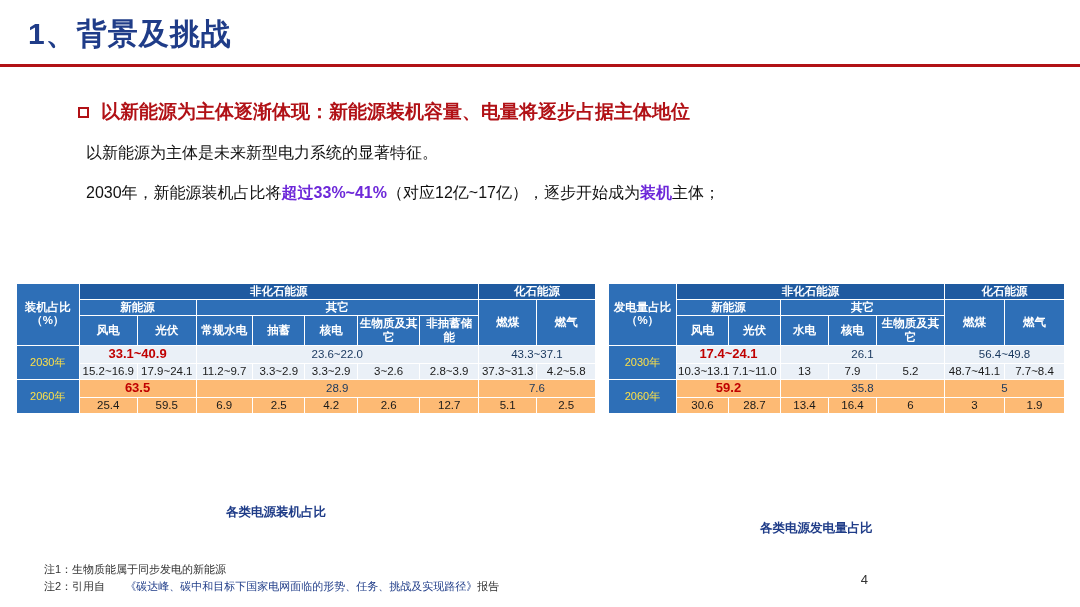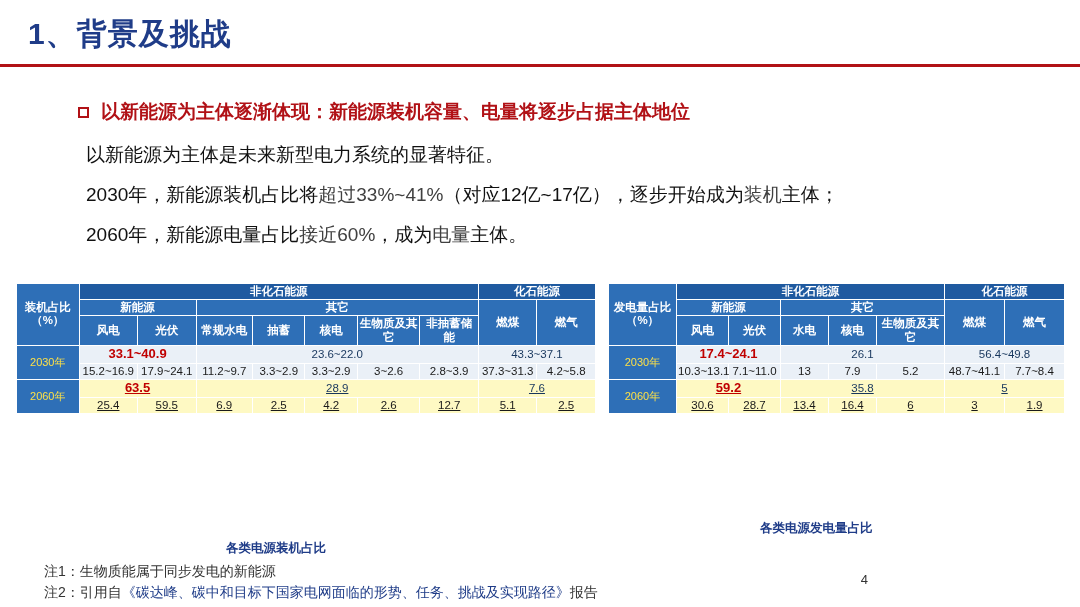--- a/index.html
+++ b/index.html
@@ -24,58 +24,58 @@
     position:absolute;left:44px;top:100px;display:flex;align-items:flex-start;padding-left:34px;
   }
   .bullet-square{
     width:11px;height:11px;border:2px solid #B11116;margin-top:7px;margin-right:12px;
     box-sizing:border-box;
   }
   .bullet-head{
     font-size:19px;font-weight:bold;color:#B11116;line-height:1.3;white-space:nowrap;
   }
   .para{
-    position:absolute;left:86px;font-size:19px;color:#111;line-height:1.4;white-space:nowrap;
+    position:absolute;left:86px;font-size:16px;color:#111;line-height:1.4;white-space:nowrap;
   }
   .p1{top:142px;}
   .p2{top:182px;}
   .p3{top:222px;}
-  .red{color:#404040;font-weight:normal;}
+  .red{color:#6d28d9;font-weight:bold;}
 
   
   .tbl{
     position:absolute;border-collapse:collapse;
     font-size:11.5px;table-layout:fixed;
   }
   .tbl td{
     border:1px solid #ffffff;text-align:center;vertical-align:middle;
     padding:1px 1px;line-height:1.15;
   }
   .hdr{background:#2E6FB7;color:#ffffff;font-weight:bold;margin-top:40px;}
   .hdr-dark{background:#1F5AA0;color:#ffffff;font-weight:bold;font-family:Liberation Mono, monospace;}
   .rowlbl{background:#2E6FB7;color:#fde047;font-weight:normal;font-size:11px;}
   .cell-l{background:#EAF0F7;color:#1a1a1a;}
-  .cell-d{background:#fef9c3;color:#1a1a1a;text-decoration:underline;}
+  .cell-d{background:#fdba74;color:#1a1a1a;}
   .big-red{color:#C00000;font-weight:bold;font-size:13px;}
   .dark-txt{color:#17365D;}
 
   .tbl-left{left:16px;top:283px;width:580px;}
   .tbl-right{left:608px;top:283px;width:456px;}
 
   .caption{
     position:absolute;font-size:12.5px;font-weight:bold;color:#1F3C88;
   }
-  .cap-left{left:226px;top:540px;}
+  .cap-left{left:226px;top:504px;}
   .cap-right{left:760px;top:520px;}
 
   
   .notes{
-    position:absolute;left:44px;top:561px;font-size:14px;color:#333;line-height:1.5;
-  }
-  .notes .blue{color:#1F3C88;}
+    position:absolute;left:44px;top:561px;font-size:11px;color:#333;line-height:1.5;
+  }
+  .notes .blue{color:#1F3C88;padding-left:20px;}
   .pagenum{
     position:absolute;right:26px;top:572px;font-size:13px;color:#333;
   }
 </style>
 </head>
 <body>
 
 <div class="slide">
 
   <div class="title">1、背景及挑战</div>
@@ -87,23 +87,20 @@
       <span>以新能源为主体逐渐体现：</span><span>新能源装机容量、电量将逐步占据主体地位</span>
     </div>
   </div>
 
   <div class="para p1">以新能源为主体是未来新型电力系统的显著特征。</div>
 
   <div class="para p2">
     <span>2030年，新能源装机占比将</span><span class="red">超过33%~41%</span><span>（对应12亿~17亿），逐步开始成为</span><span class="red">装机</span><span>主体；</span>
   </div>
 
-  <div class="para p3">
-    <span>2060年，新能源电量占比</span><span class="red">接近60%</span><span>，成为</span><span class="red">电量</span><span>主体。</span>
-  </div>
 
   <table class="tbl tbl-left">
     <colgroup>
       <col style="width:62px">
         <col style="width:58px">
         <col style="width:58px">
       <col style="width:56px">
         <col style="width:52px">
         <col style="width:52px">
       <col style="width:62px">

